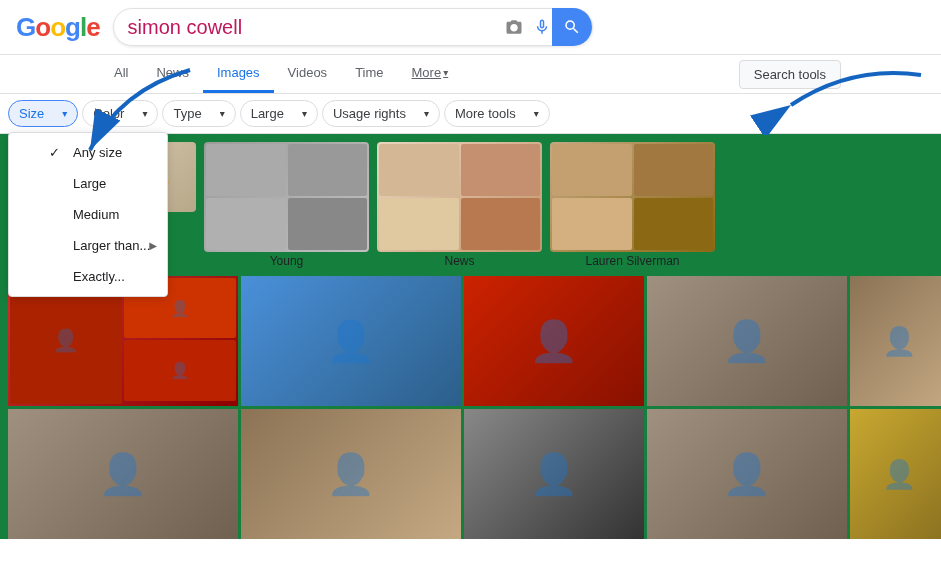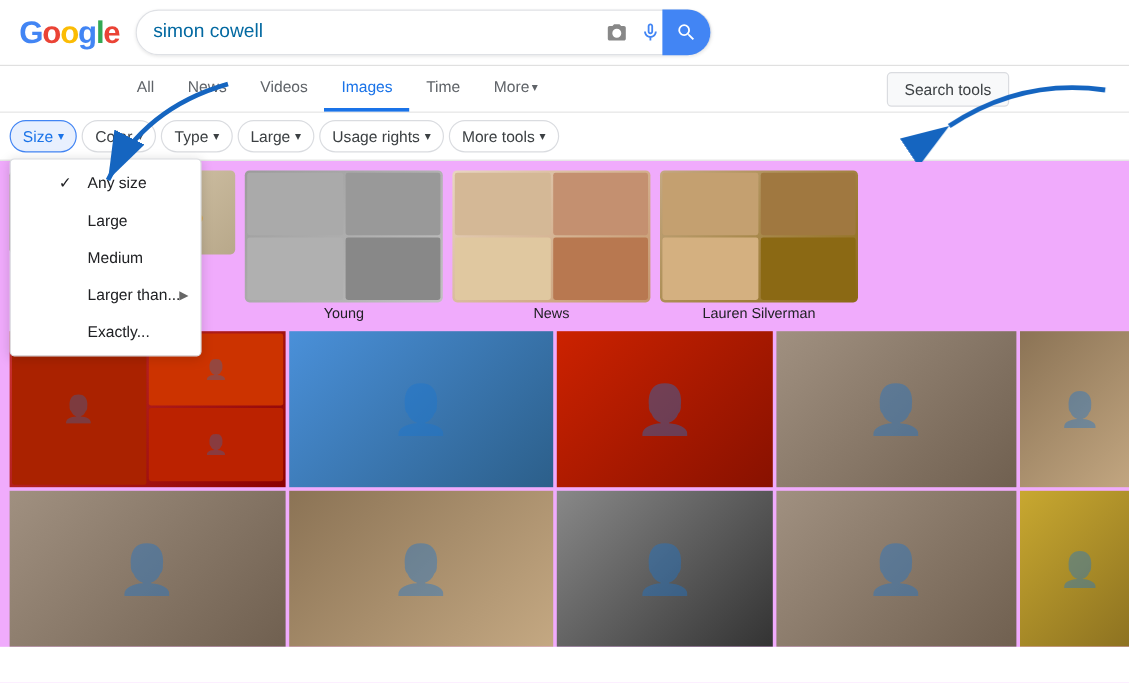--- a/index.html
+++ b/index.html
@@ -34,23 +34,23 @@
       border-radius: 24px;
       padding: 6px 14px;
       width: 480px;
       height: 38px;
       box-shadow: 0 1px 3px rgba(0,0,0,0.1);
       position: relative;
     }
     #search-bar input {
       border: none;
       outline: none;
-      font-size: 16px;
+      font-size: 20px;
       flex: 1;
-      color: #0369a1;
+      color: #be185d;
     }
     .search-icons {
       display: flex;
       align-items: center;
       gap: 8px;
     }
     .camera-icon, .mic-icon {
       width: 20px;
       height: 20px;
       display: flex;
@@ -94,20 +94,21 @@
     }
     .nav-tab.active {
       color: #1a73e8;
       border-bottom: 3px solid #1a73e8;
       font-weight: 500;
     }
     .nav-tab-more {
       display: flex;
       align-items: center;
       gap: 2px;
+      text-decoration: underline;
     }
     .search-tools-btn {
       margin-left: auto;
       padding: 6px 14px;
       border: 1px solid #dadce0;
       border-radius: 4px;
       background: #f8f9fa;
       font-size: 13px;
       cursor: pointer;
       color: #3c4043;
@@ -126,21 +127,21 @@
     .filter-btn {
       padding: 5px 10px;
       border: 1px solid #dadce0;
       border-radius: 20px;
       font-size: 13px;
       cursor: pointer;
       color: #3c4043;
       background: #fff;
       display: flex;
       align-items: center;
-      gap: 4px;
+      gap: 18px;
     }
     .filter-btn.active-filter {
       background: #e8f0fe;
       border-color: #4285F4;
       color: #1a73e8;
     }
     .dropdown-arrow { font-size: 10px; }
 
     
     #size-dropdown {
@@ -179,21 +180,21 @@
       font-size: 10px;
       color: #666;
     }
 
     
     #main-content {
       display: flex;
       flex-direction: column;
       padding: 8px 0 0 8px;
       overflow: hidden;
-      background: #f0abfc;
+      background: #15803d;
     }
 
     
     #clusters-row {
       display: flex;
       gap: 4px;
       margin-bottom: 8px;
       align-items: flex-start;
     }
     .cluster {
@@ -290,22 +291,22 @@
       <svg width="18" height="18" viewBox="0 0 24 24" fill="white">
           <path d="M15.5 14h-.79l-.28-.27A6.471 6.471 0 0 0 16 9.5 6.5 6.5 0 1 0 9.5 16c1.61 0 3.09-.59 4.23-1.57l.27.28v.79l5 4.99L20.49 19l-4.99-5zm-6 0C7.01 14 5 11.99 5 9.5S7.01 5 9.5 5 14 7.01 14 9.5 11.99 14 9.5 14z"></path>
         </svg>
     </button>
   </div>
 </div>
 
 <div id="nav-tabs">
   <div class="nav-tab">All</div>
   <div class="nav-tab">News</div>
+  <div class="nav-tab active">Images</div>
   <div class="nav-tab">Videos</div>
-  <div class="nav-tab active">Images</div>
   <div class="nav-tab">Time</div>
   <div class="nav-tab nav-tab-more">
     <span>More</span>
     <span class="dropdown-arrow">▾</span>
   </div>
   <button class="search-tools-btn">Search tools</button>
 </div>
 
 <div id="filter-bar">
   <button class="filter-btn active-filter">

